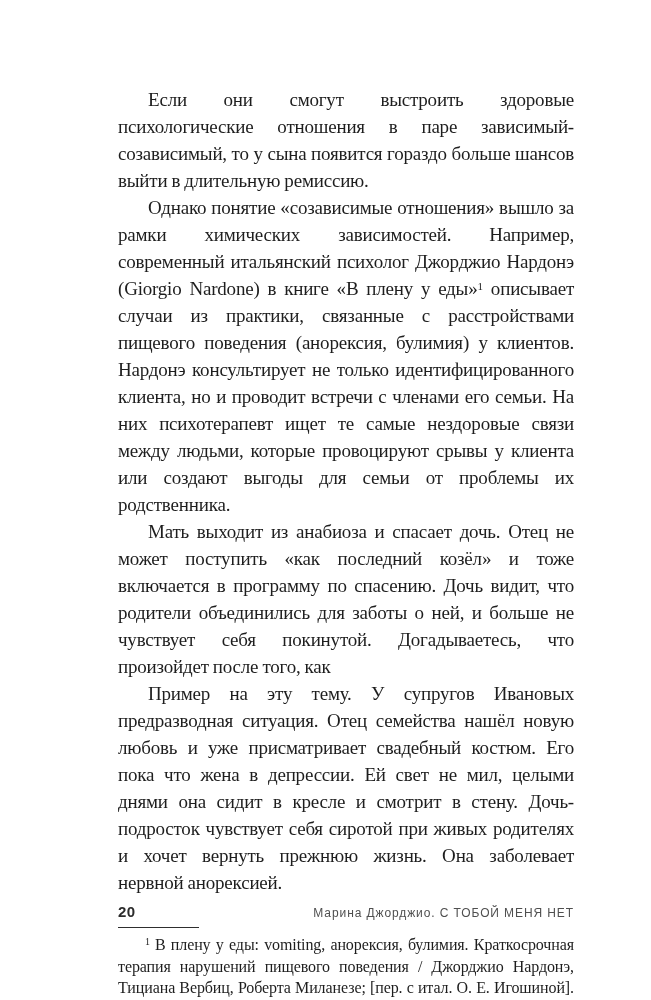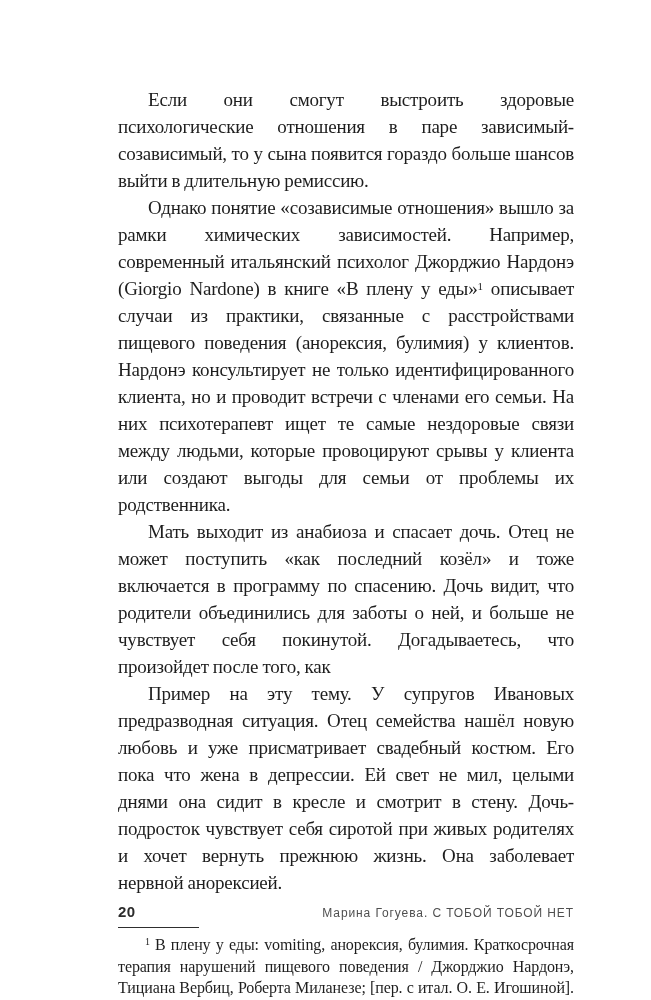--- a/index.html
+++ b/index.html
@@ -103,16 +103,16 @@
     <p class="body-par">Пример на эту тему. У супругов Ивановых предразводная ситуация. Отец семейства нашёл новую любовь и уже присматривает свадебный костюм. Его пока что жена в депрессии. Ей свет не мил, целыми днями она сидит в кресле и смотрит в стену. Дочь-подросток чувствует себя сиротой при живых родителях и хочет вернуть прежнюю жизнь. Она заболевает нервной анорексией.</p>
 
     <div class="fn-sep"></div>
 
     <p class="footnote"><sup class="fn-marker">1</sup><span>В плену у еды: vomiting, анорексия, булимия. Краткосрочная терапия нарушений пищевого поведения / Джорджио Нардонэ, Тициана Вербиц, Роберта Миланезе; [пер. с итал. О. Е. Игошиной]. — Москва: Генезис, 2016. — 319 с.</span></p>
 
   </main>
 
   <footer class="footer">
     <span class="pagenum">20</span>
-    <span class="running">Марина Гогуева. С ТОБОЙ ТОБОЙ НЕТ</span>
+    <span class="running">Марина Джорджио. С ТОБОЙ МЕНЯ НЕТ</span>
   </footer>
 
 </div>
 
 </body></html>

